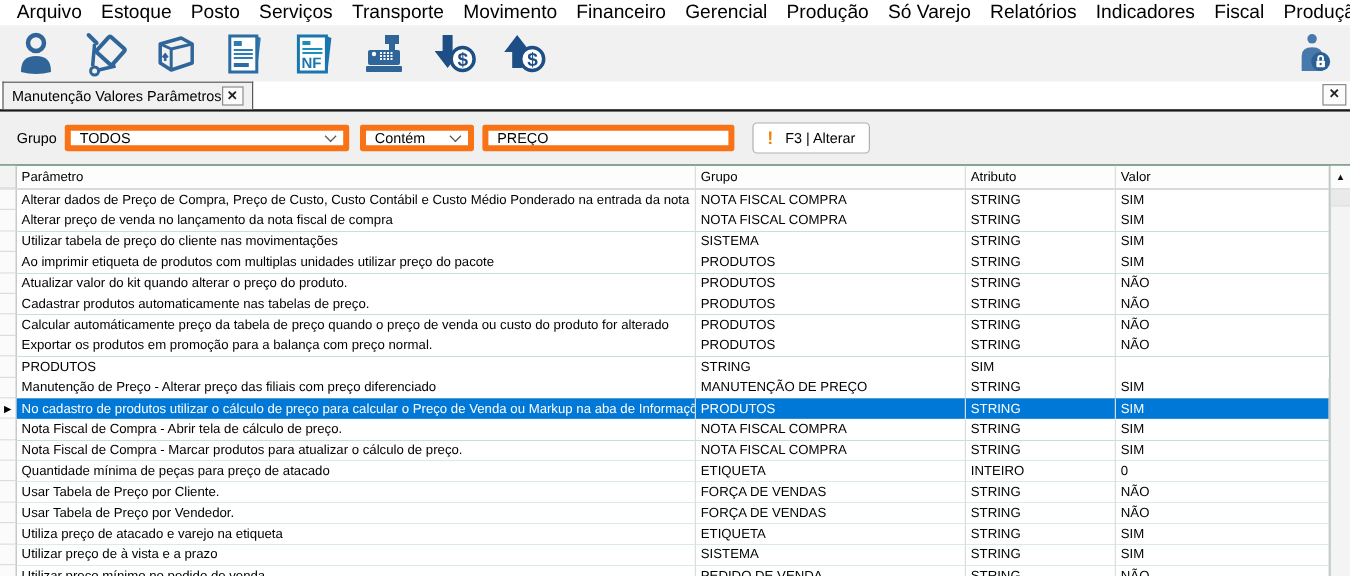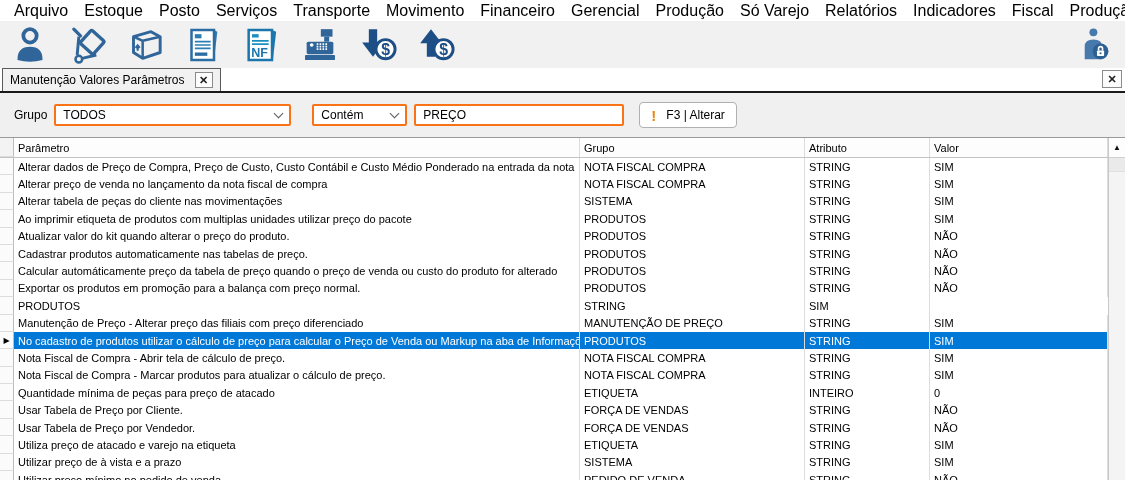--- a/index.html
+++ b/index.html
@@ -22,41 +22,41 @@
     padding:0 8px; gap:14px;
   }
   .tool-btn { width:44px; height:42px; display:flex; align-items:center; justify-content:center; cursor:pointer; }
   .toolbar-spacer { flex:1; }
   
   .tabbar {
     height:25px; background:#ffffff; display:flex; align-items:flex-end;
     border-bottom:2px solid #1a1a1a; position:relative;
   }
   .tab {
-    margin-left:2px; height:23px; display:inline-flex; align-items:center; gap:10px;
+    margin-left:2px; height:23px; display:inline-flex; align-items:center; gap:0;
     padding:0 7px; background:#f1f1f1; border:1px solid #5a5a5a; border-bottom:none;
     font-size:12px; cursor:default;
   }
   .tab-close, .pane-close {
     width:18px; height:16px; border:1px solid #8a8a8a; background:#fcfcfc;
     display:flex; align-items:center; justify-content:center;
     font-size:11px; font-weight:bold; line-height:1; cursor:pointer; color:#222;
   }
   .pane-close { position:absolute; right:3px; bottom:3px; width:20px; height:18px; }
   
   .filterbar {
     height:44px; background:#f0f0f0; display:flex; align-items:center;
     padding-left:14px; gap:7px; font-size:12px;
   }
   .combo, .search-input {
-    height:22px; background:#fff; border:2px solid #f97316; border-radius:2px;
+    height:22px; background:#fff; border:5px solid #f97316; border-radius:2px;
     display:flex; align-items:center; padding:0 7px; font-size:12px; cursor:default;
   }
   .combo-group { width:237px; }
-  .combo-cond  { width:95px; margin-left:14px;justify-content:space-between; }
+  .combo-cond  { width:95px; margin-left:2px;justify-content:space-between; }
   .chev {
     width:7px; height:7px; border-right:1.5px solid #5a5a5a; border-bottom:1.5px solid #5a5a5a;
     transform:rotate(45deg); margin-left:auto; margin-top:-4px;
   }
   .search-input { width:210px; font-family:"Liberation Sans",sans-serif; }
   input.search-input { outline:none; }
   .action-btn {
     height:26px; margin-left:8px; background:#fff; border:1px solid #b0b0b0; border-radius:4px;
     display:flex; align-items:center; gap:10px; padding:0 11px; font-size:12px; cursor:pointer;
   }
@@ -241,21 +241,21 @@
   </div>
         <div class="grid-row">
     <div class="cell sel-cell"></div>
     <div class="cell">Alterar preço de venda no lançamento da nota fiscal de compra</div>
     <div class="cell">NOTA FISCAL COMPRA</div>
     <div class="cell">STRING</div>
     <div class="cell">SIM</div>
   </div>
         <div class="grid-row">
     <div class="cell sel-cell"></div>
-    <div class="cell">Alterar tabela de peças do cliente nas movimentações</div>
+    <div class="cell">Utilizar tabela de preço do cliente nas movimentações</div>
     <div class="cell">SISTEMA</div>
     <div class="cell">STRING</div>
     <div class="cell">SIM</div>
   </div>
         <div class="grid-row">
     <div class="cell sel-cell"></div>
     <div class="cell">Ao imprimir etiqueta de produtos com multiplas unidades utilizar preço do pacote</div>
     <div class="cell">PRODUTOS</div>
     <div class="cell">STRING</div>
     <div class="cell">SIM</div>

